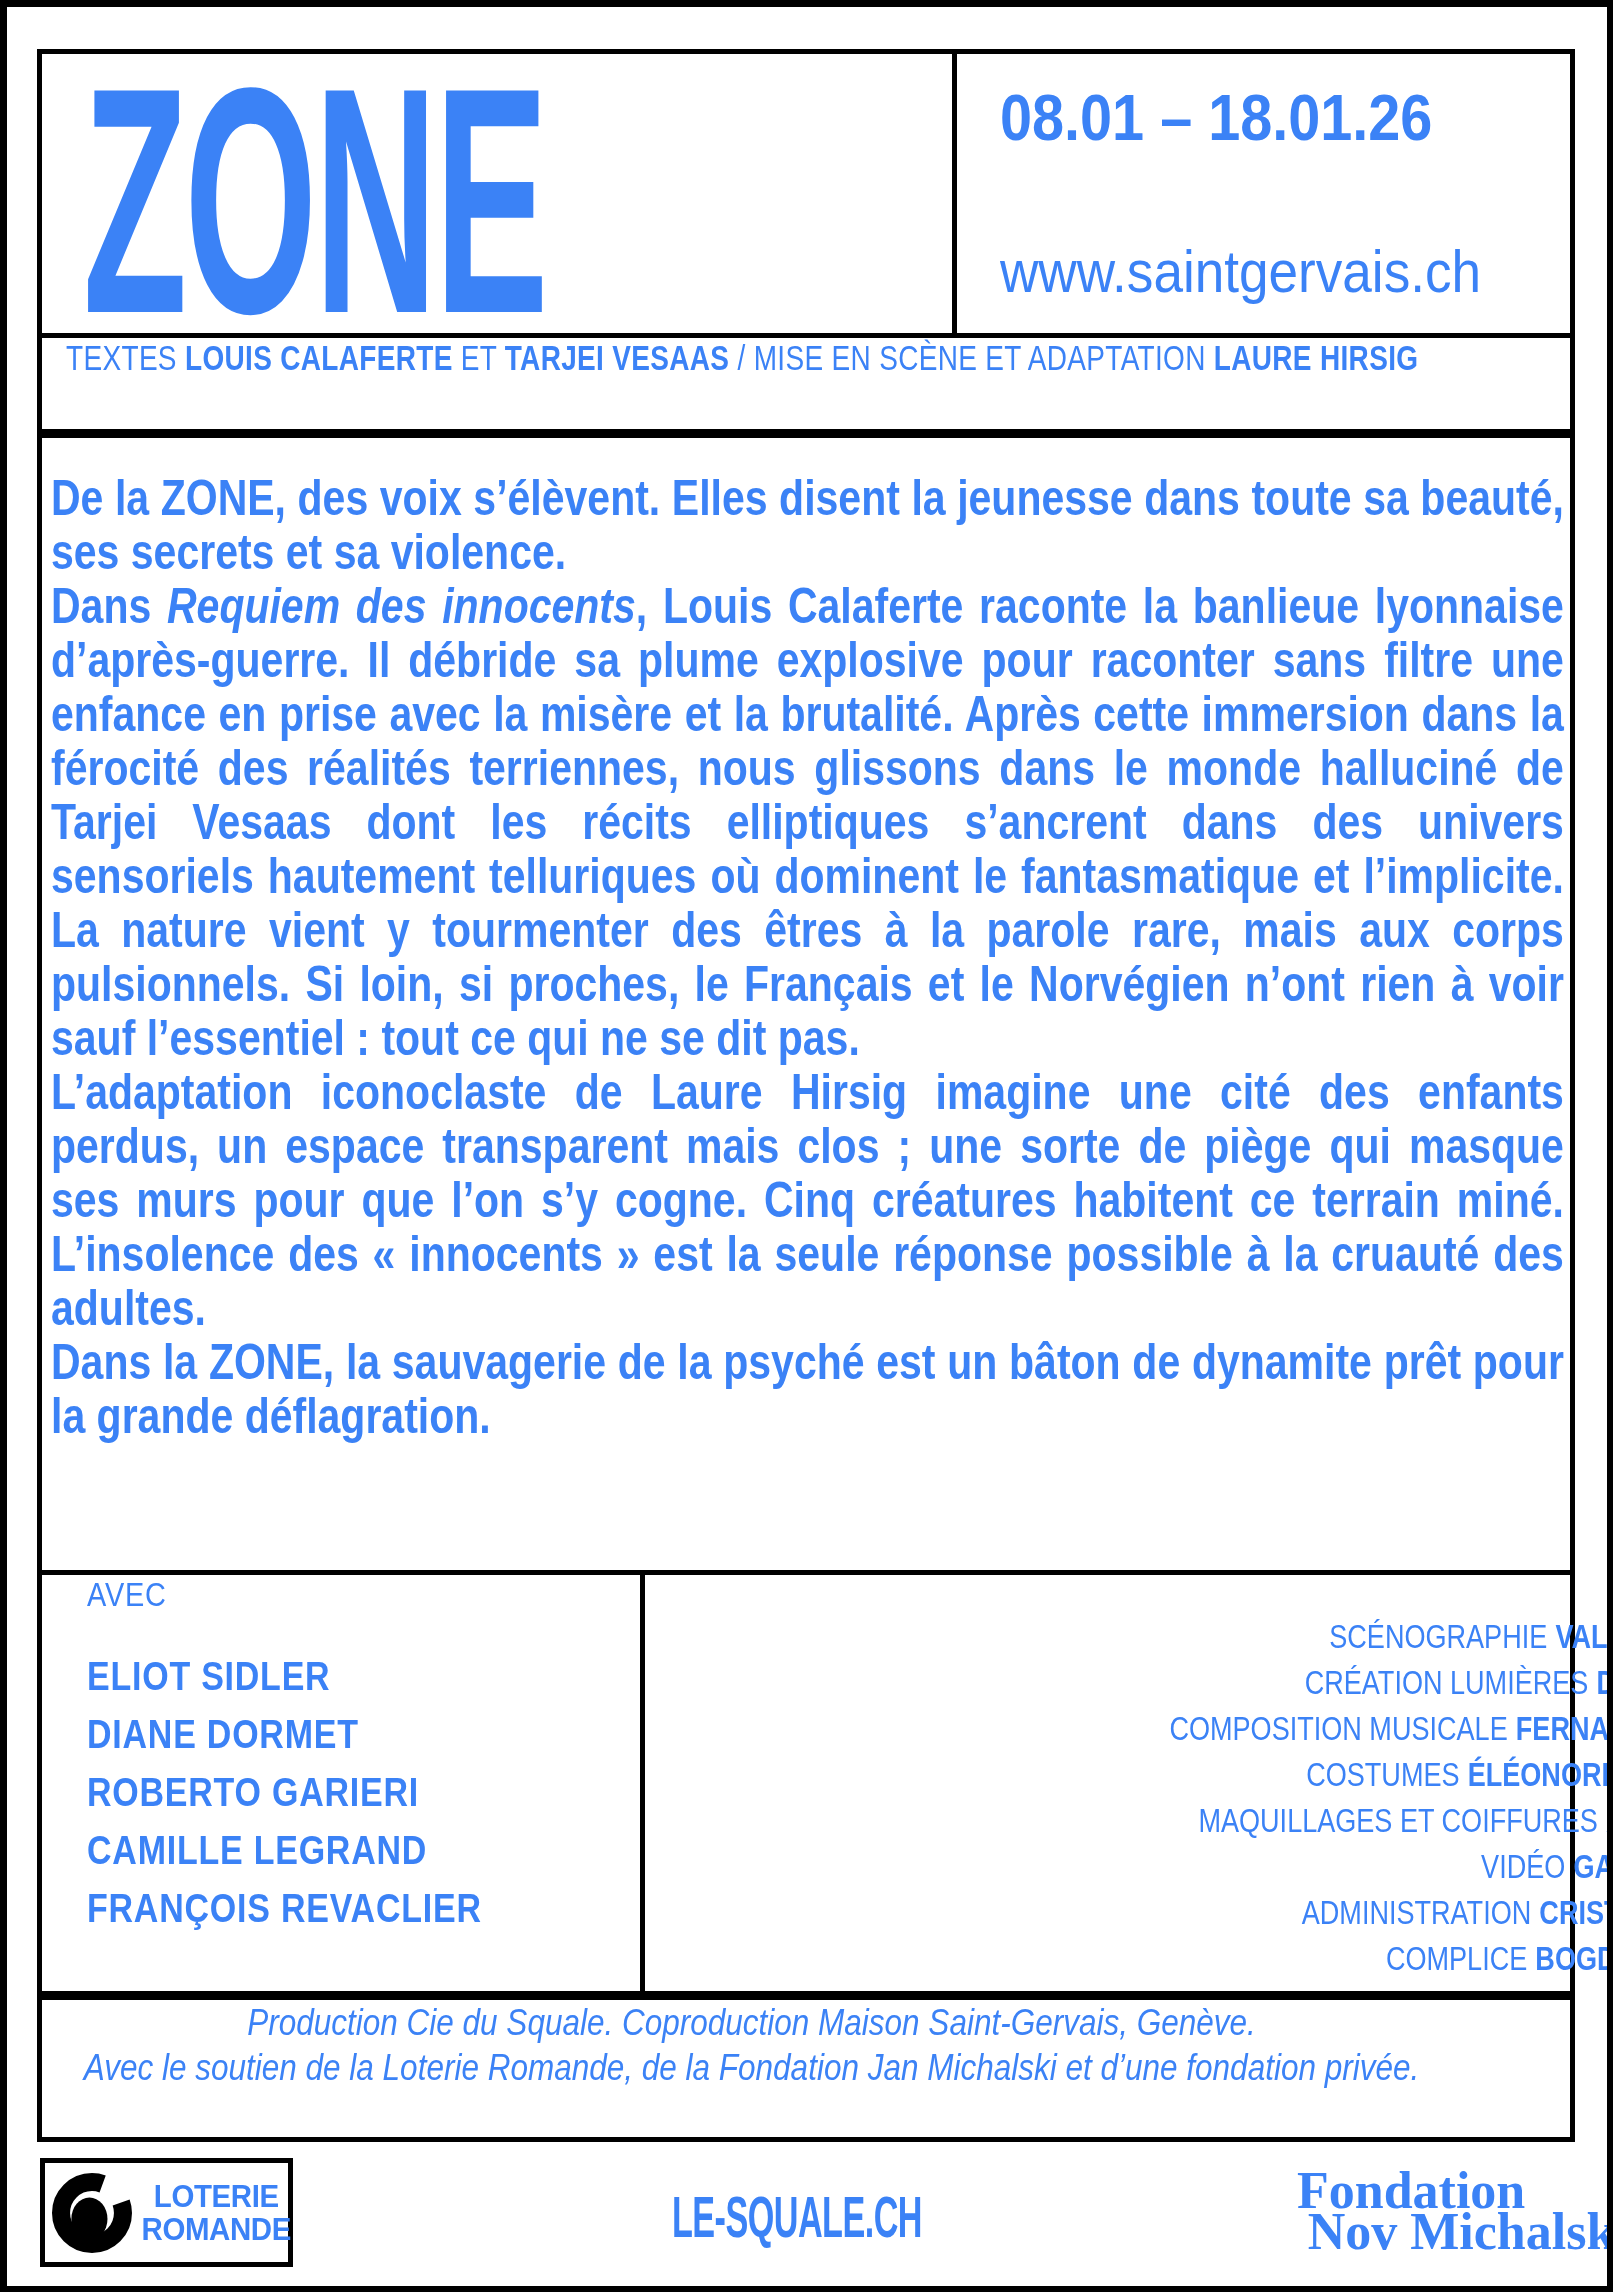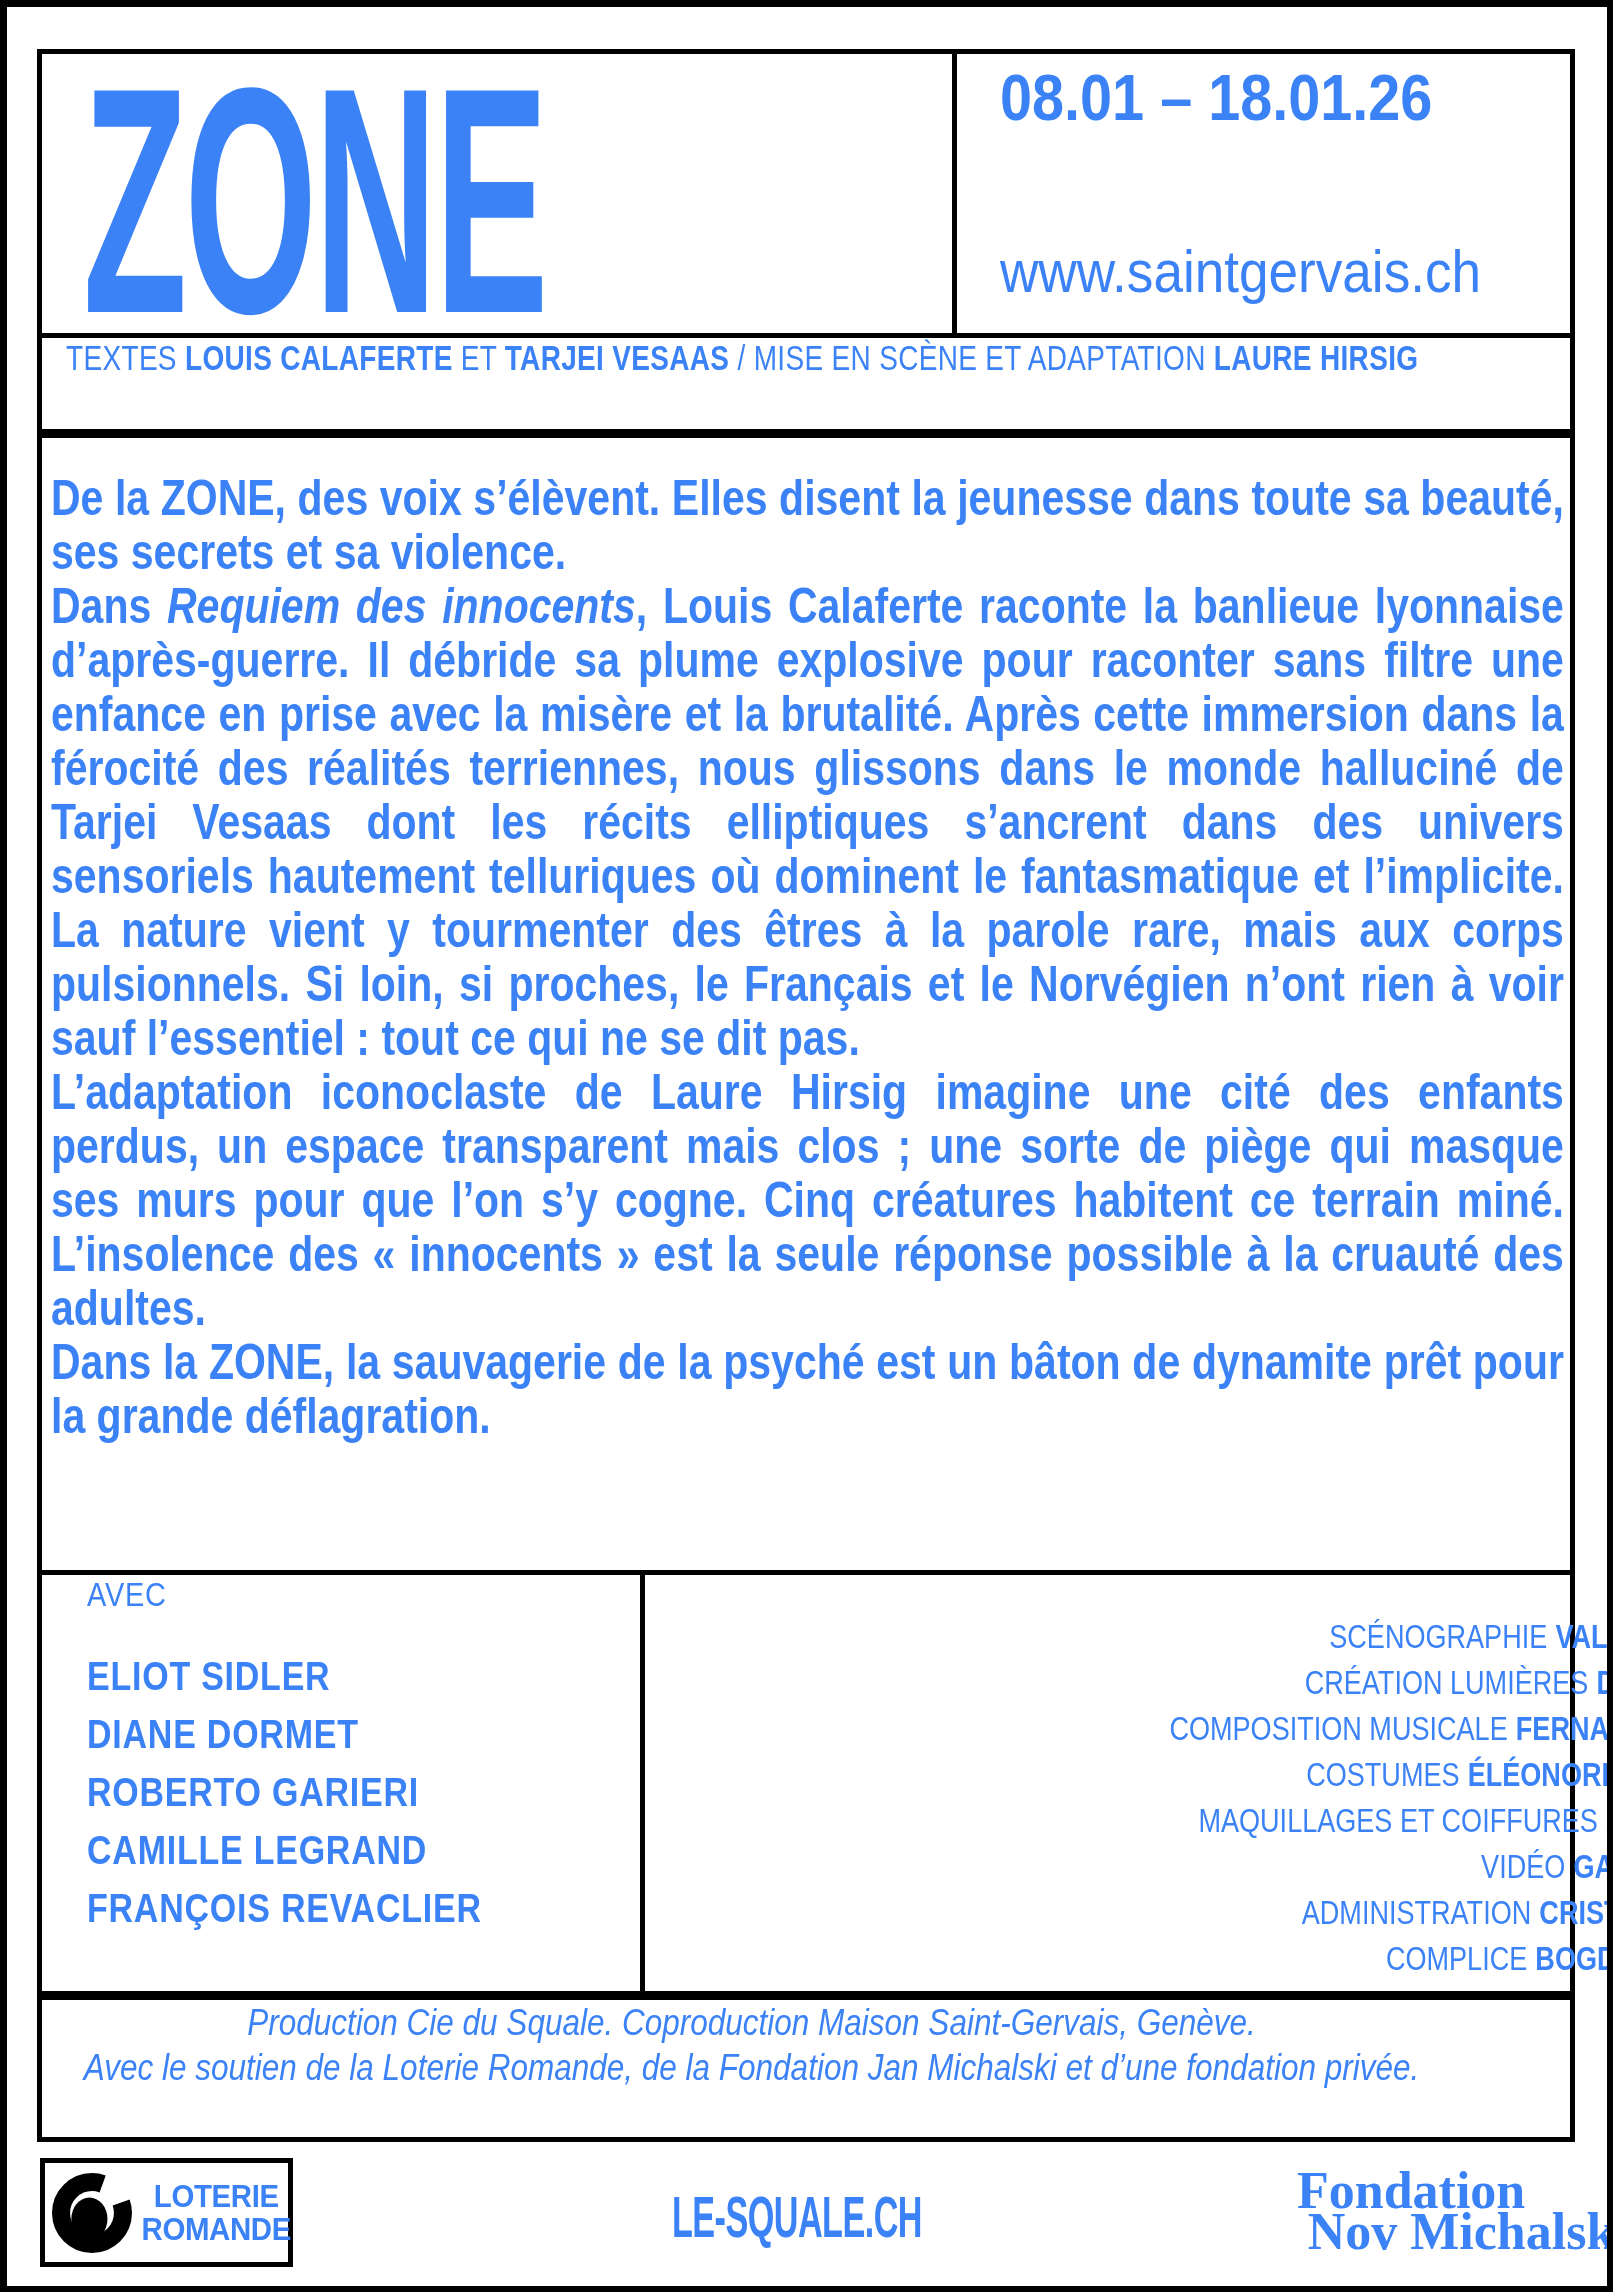--- a/index.html
+++ b/index.html
@@ -21,21 +21,21 @@
   .header-left { width:920px; position:relative; overflow:visible; }
   .zone-title {
     position:absolute; left:41px; top:-14.3px;
     font-size:322px; font-weight:700; line-height:1;
     letter-spacing:-5.4px; white-space:nowrap;
     transform:scaleX(0.53); transform-origin:left top;
   }
   .header-right {
     flex:1; border-left:5.4px solid #000;
     display:flex; flex-direction:column; justify-content:space-between;
-    padding:7px 36px 27px 43px;
+    padding:27px 36px 27px 43px;
   }
   .squeeze90 { width:111.1%; transform:scaleX(0.9); transform-origin:left top; white-space:nowrap; }
   .dates   { font-size:64px; font-weight:700; }
   .website { font-size:59px; font-weight:400; }
   
   .byline { height:91px; border-bottom:9px solid #000; display:flex; align-items:flex-start; }
   .byline-text {
     width:1818px; margin-left:-145px;
     transform:scaleX(0.8); transform-origin:center top;
     text-align:center; white-space:nowrap;

